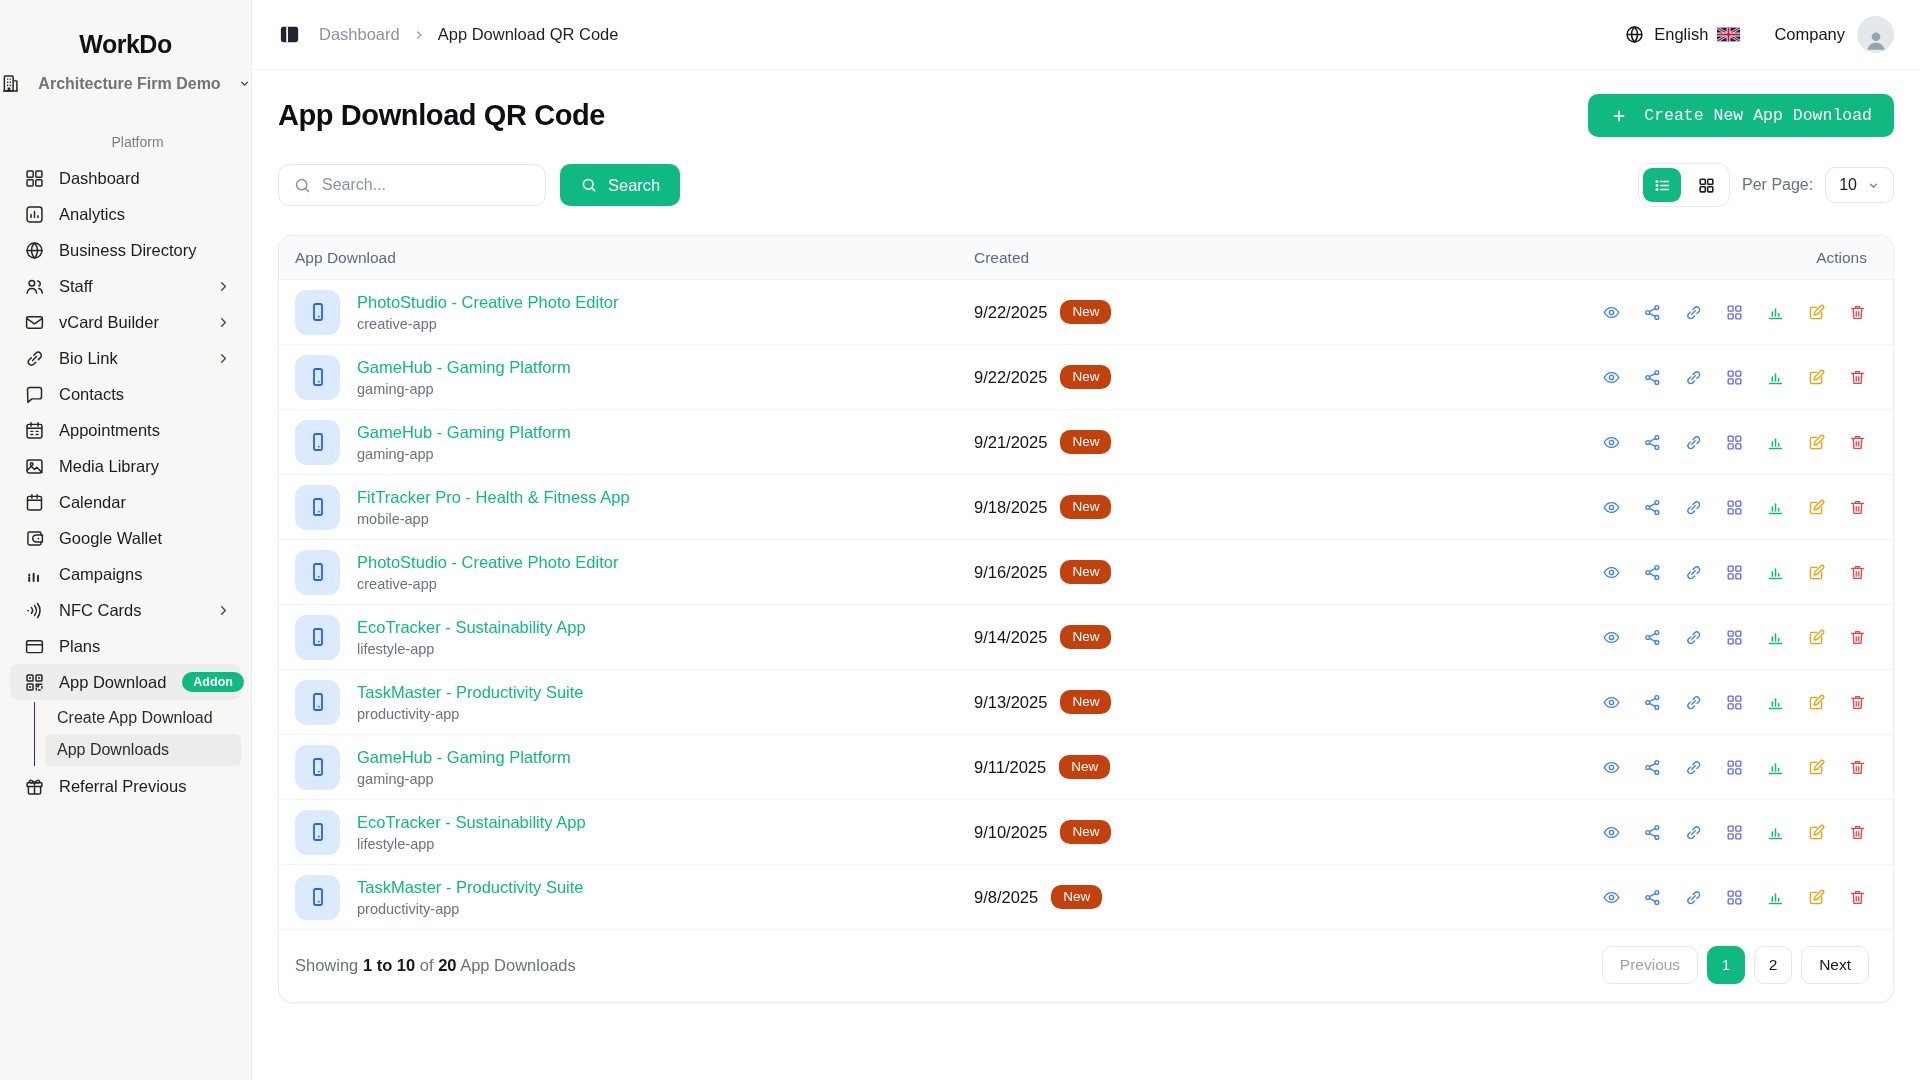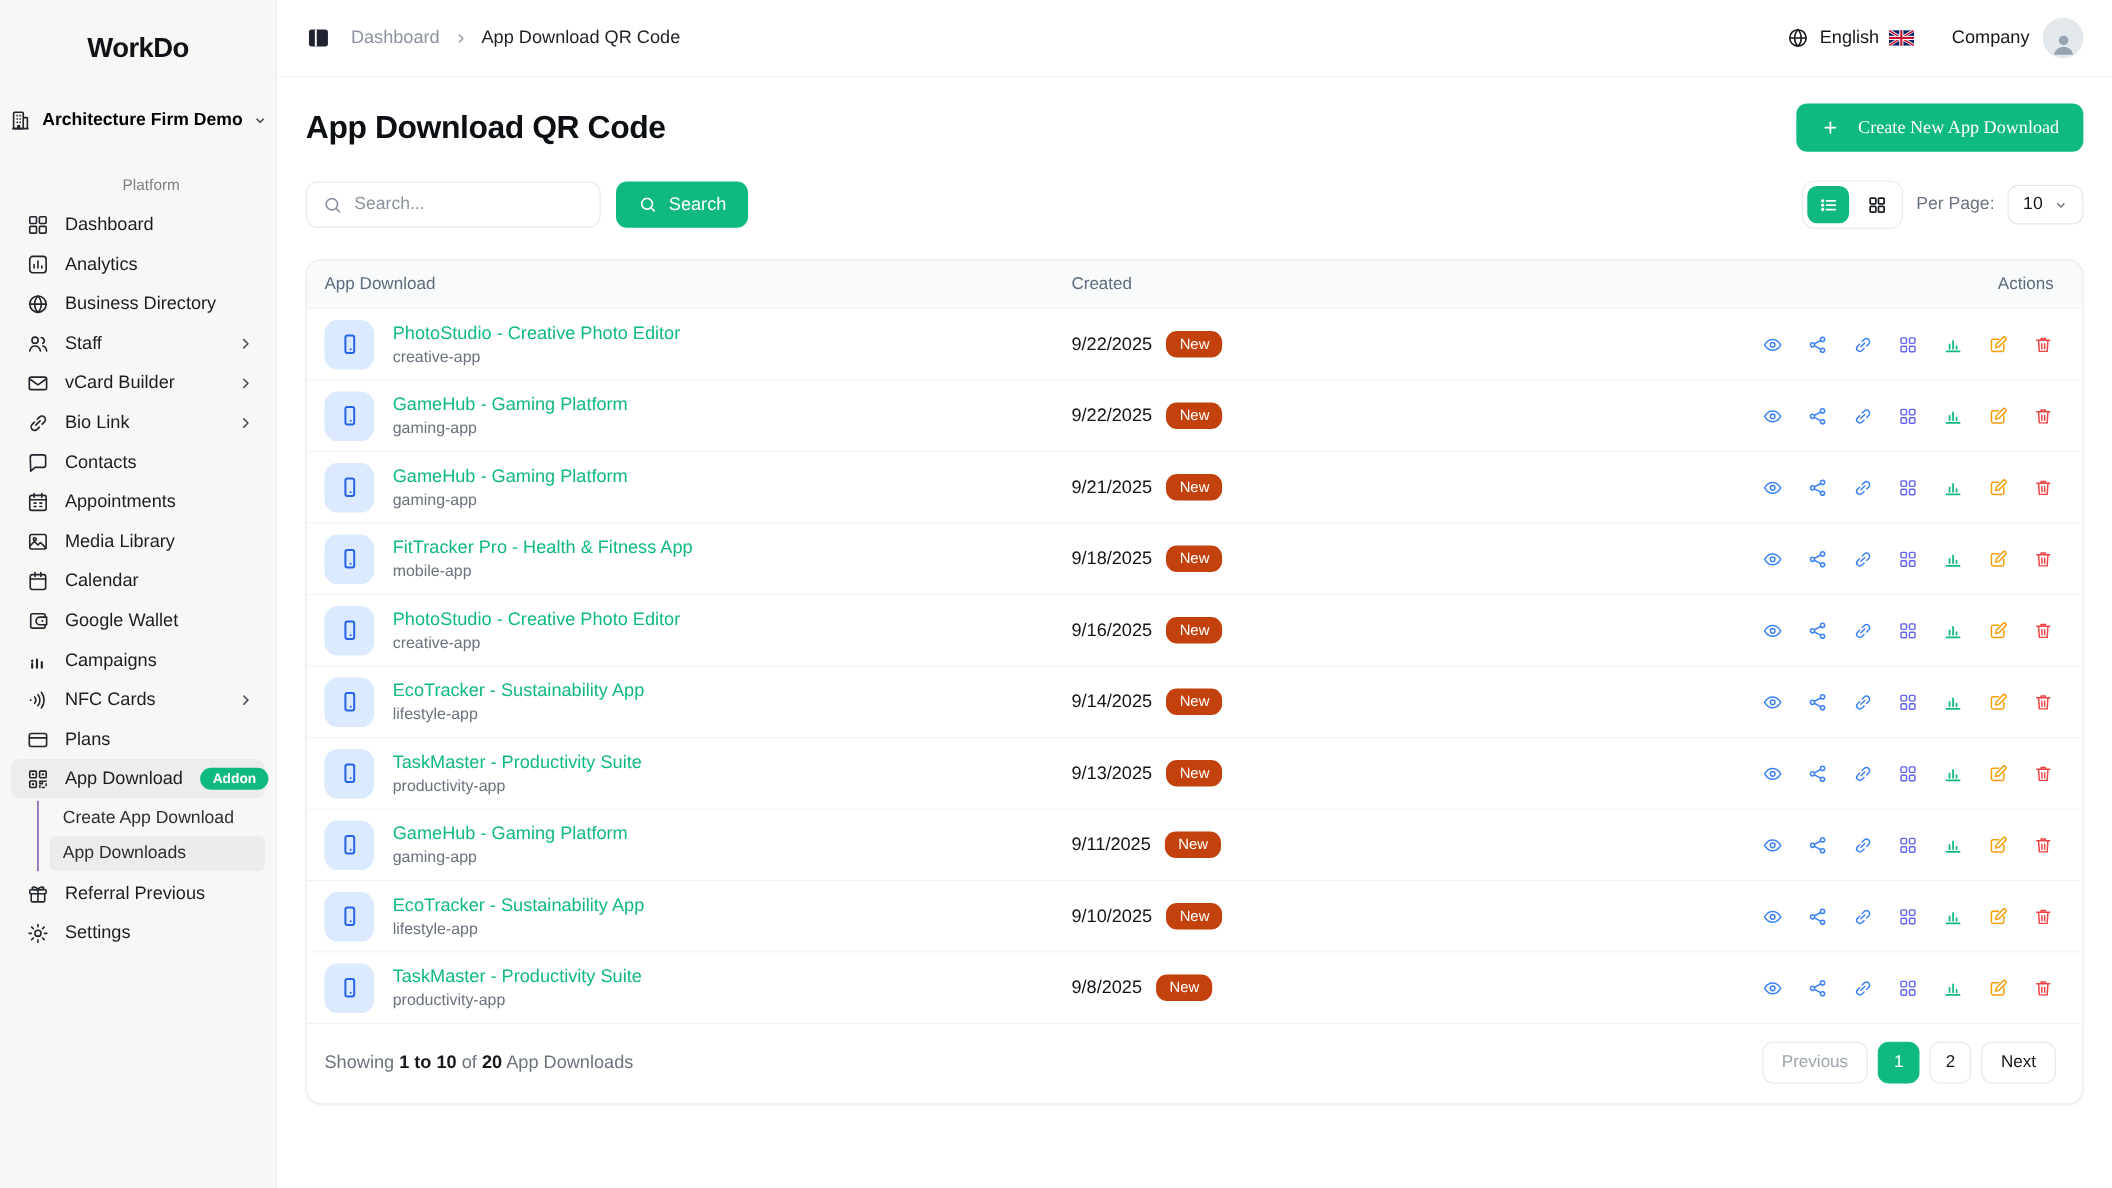--- a/index.html
+++ b/index.html
@@ -11,22 +11,22 @@
   svg { display:block; }
 
   
   .sidebar {
     width:252px; min-width:252px; height:1080px;
     background:#f7f7f5; border-right:1px solid #ececea;
     padding:30px 0 20px 0; overflow:hidden;
   }
   .logo { text-align:center; font-size:25px; font-weight:bold; letter-spacing:-0.5px; color:#101217; }
   .workspace {
-    margin:40px auto 0; display:flex; align-items:center; justify-content:center;
-    gap:9px; font-size:16px; font-weight:bold; color:#000000; cursor:pointer;
+    margin:14px auto 0; display:flex; align-items:center; justify-content:space-between;
+    gap:9px; font-size:16px; font-weight:bold; color:#737373; cursor:pointer;
   }
   .workspace .ws-chevron { color:#3a3f46; }
   .section-label { margin:40px 0 10px 24px; font-size:14px; color:#7c7f85;text-align:center; }
   .nav { padding:0 10px; }
   .nav-item {
     display:flex; align-items:center; gap:14px; height:36px;
     padding:0 10px 0 14px; border-radius:8px; cursor:pointer;
     font-size:16.5px; color:#1a1d22;
   }
   .nav-item.active { background:#ededeb; }
@@ -63,21 +63,21 @@
   .account { display:flex; align-items:center; gap:12px; font-size:16.5px; font-weight:500; color:#14171c; cursor:pointer; }
   .avatar { width:37px; height:37px; border-radius:50%; background:#e3e8ec; display:flex; align-items:flex-end; justify-content:center; overflow:hidden; }
   .avatar svg { width:26px; height:26px; }
 
   .content { padding:24px 26px 0; flex:1; overflow:hidden; }
   .page-head { display:flex; align-items:center; justify-content:space-between; }
   .page-title { font-size:29px; font-weight:bold; letter-spacing:-0.4px; color:#0c0f14; }
   .btn-create {
     display:flex; align-items:center; gap:16px; background:#10b981; color:#fff;
     border:none; border-radius:10px; padding:12px 22px; font-size:16.5px; font-weight:500;
-    font-family:Liberation Serif, serif; cursor:pointer;
+    font-family:Liberation Mono, monospace; cursor:pointer;
   }
   .btn-create .plus-ic { width:18px; height:18px; }
 
   .toolbar { margin-top:26px; display:flex; align-items:center; }
   .search-box {
     display:flex; align-items:center; gap:10px; width:268px; height:42px;
     background:#fff; border:1px solid #e3e6ea; border-radius:11px; padding:0 14px; color:#8b93a1;
   }
   .search-box svg { width:19px; height:19px; flex:0 0 auto; }
   .search-box input {
@@ -375,30 +375,20 @@
     <span class="nav-icon">
           <svg viewBox="0 0 24 24" fill="none" stroke="currentColor" stroke-width="1.7" stroke-linecap="round" stroke-linejoin="round">
             <rect x="3.5" y="7.8" width="17" height="4.2" rx="1"></rect>
             <path d="M5 12v7a1.5 1.5 0 001.5 1.5h11A1.5 1.5 0 0019 19v-7M12 7.8v12.7M12 7.8C10.5 4.5 6 4.2 6 6.4c0 1.6 3 1.4 6 1.4zM12 7.8c1.5-3.3 6-3.6 6-1.4 0 1.6-3 1.4-6 1.4z"></path>
           </svg>
         </span>
     <span class="nav-label">Referral Previous</span>
 
   </div>
 
-  <div class="nav-item">
-    <span class="nav-icon">
-          <svg viewBox="0 0 24 24" fill="none" stroke="currentColor" stroke-width="1.7" stroke-linecap="round" stroke-linejoin="round">
-            <circle cx="12" cy="12" r="3.2"></circle>
-            <path d="M12 2.8v2.4M12 18.8v2.4M21.2 12h-2.4M5.2 12H2.8M18.5 5.5l-1.7 1.7M7.2 16.8l-1.7 1.7M18.5 18.5l-1.7-1.7M7.2 7.2L5.5 5.5"></path>
-          </svg>
-        </span>
-    <span class="nav-label">Settings</span>
-
-  </div>
 </nav>
 </aside>
 
 <div class="main">
 
   <header class="topbar">
     <span class="crumb-toggle">
       <svg viewBox="0 0 24 24">
           <rect x="3" y="4" width="18" height="16" rx="2.5" fill="#1f2430"></rect>
           <rect x="8.6" y="4" width="1.8" height="16" fill="#ffffff"></rect>

